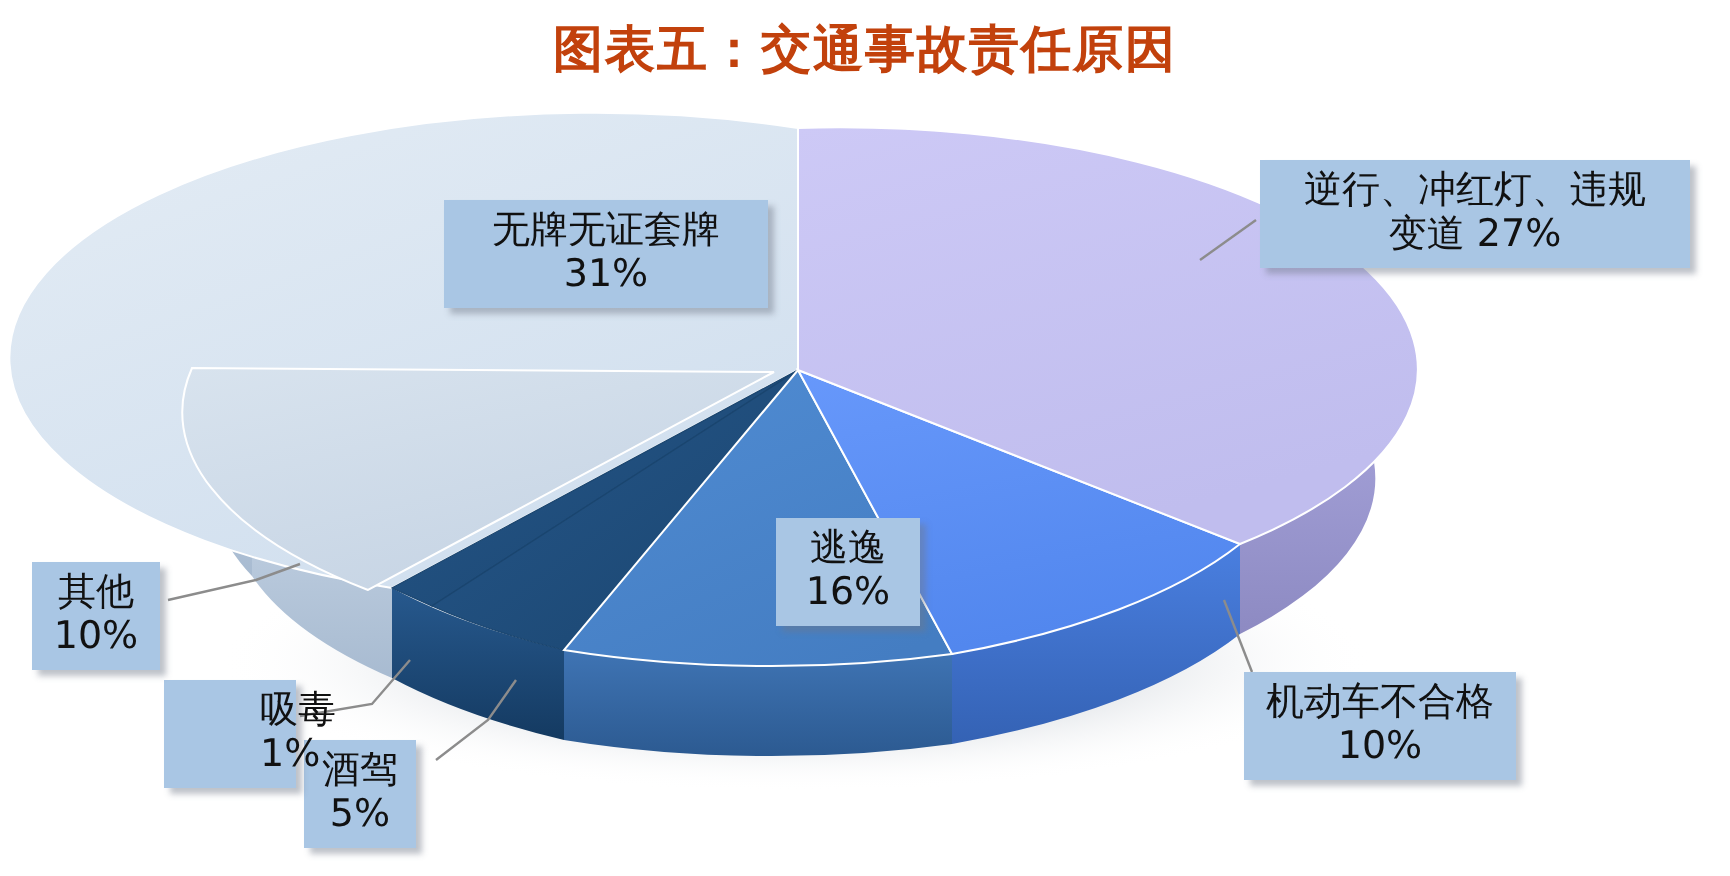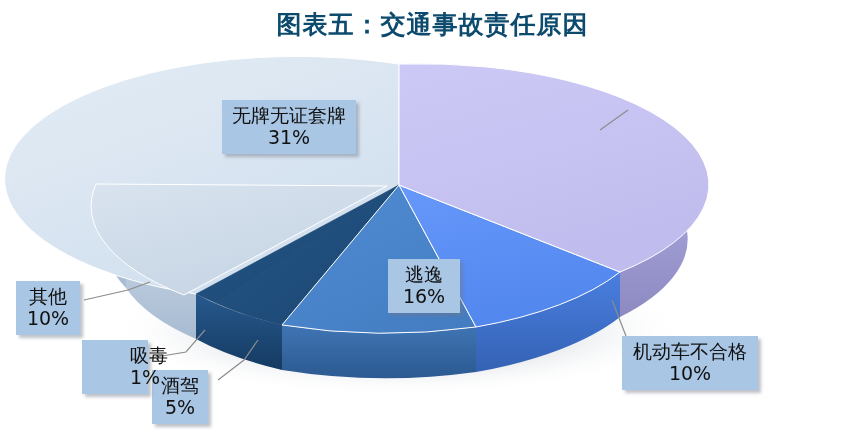--- a/index.html
+++ b/index.html
@@ -5,21 +5,21 @@
   html,body{margin:0;padding:0;}
   body{
     width:865px;height:438px;background:#ffffff;
     font-family:"Liberation Sans","DejaVu Sans",sans-serif;
     overflow:hidden;position:relative;
   }
   #chart-root{position:absolute;inset:0;}
   #chart-title{
     position:absolute;left:0;right:0;top:8px;
     text-align:center;
-    font-size:25px;font-weight:bold;color:#0c4a6e;
+    font-size:25px;font-weight:bold;color:#c2410c;
     letter-spacing:1px;
     font-family:"DejaVu Sans","Liberation Sans",sans-serif;
   }
   #pie-svg{position:absolute;left:0;top:0;width:865px;height:438px;}
   .callout{
     position:absolute;
     background:#a9c6e4;
     color:#111111;
     font-size:19px;
     line-height:1.18;
@@ -31,21 +31,21 @@
     box-sizing:border-box;
   }
   .callout .pct{display:block;}
   .callout.two-line-wide{font-size:19px;}
   #cal-0{left:630px;top:80px;width:215px;}
   #cal-1{left:622px;top:336px;width:136px;}
   #cal-2{left:388px;top:259px;width:72px;}
   #cal-3{left:152px;top:370px;width:56px;}
   #cal-4{left:82px;top:340px;width:66px;padding-left:48px;}
   #cal-5{left:16px;top:281px;width:64px;}
-  #cal-6{left:222px;top:100px;width:134px;}
+  #cal-6{left:222px;top:100px;width:162px;}
 </style>
 </head>
 <body>
 
 <div id="chart-root">
 
   <div id="chart-title">图表五：交通事故责任原因</div>
 
   <svg id="pie-svg" viewBox="0 0 865 438">
     <defs>
@@ -135,20 +135,24 @@
 
     <g stroke="#8c8c8c" stroke-width="1.2" fill="none">
       <path d="M 600,130 L 628,110"></path>
       <path d="M 612,300 L 626,336"></path>
       <path d="M 84,300 L 128,290 L 150,282"></path>
       <path d="M 150,358 L 186,352 L 205,330"></path>
       <path d="M 218,380 L 244,360 L 258,340"></path>
     </g>
   </svg>
 
+  <div class="callout two-line-wide" id="cal-0">
+    <span>逆行、冲红灯、违规</span>
+    <span class="pct">变道 27%</span>
+  </div>
 
   <div class="callout" id="cal-1">
     <span>机动车不合格</span>
     <span class="pct">10%</span>
   </div>
 
   <div class="callout" id="cal-2">
     <span>逃逸</span>
     <span class="pct">16%</span>
   </div>

